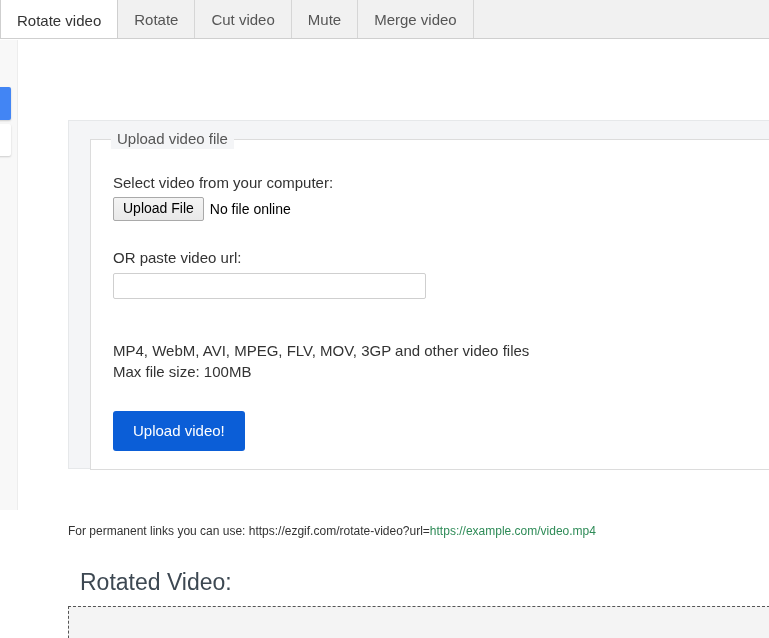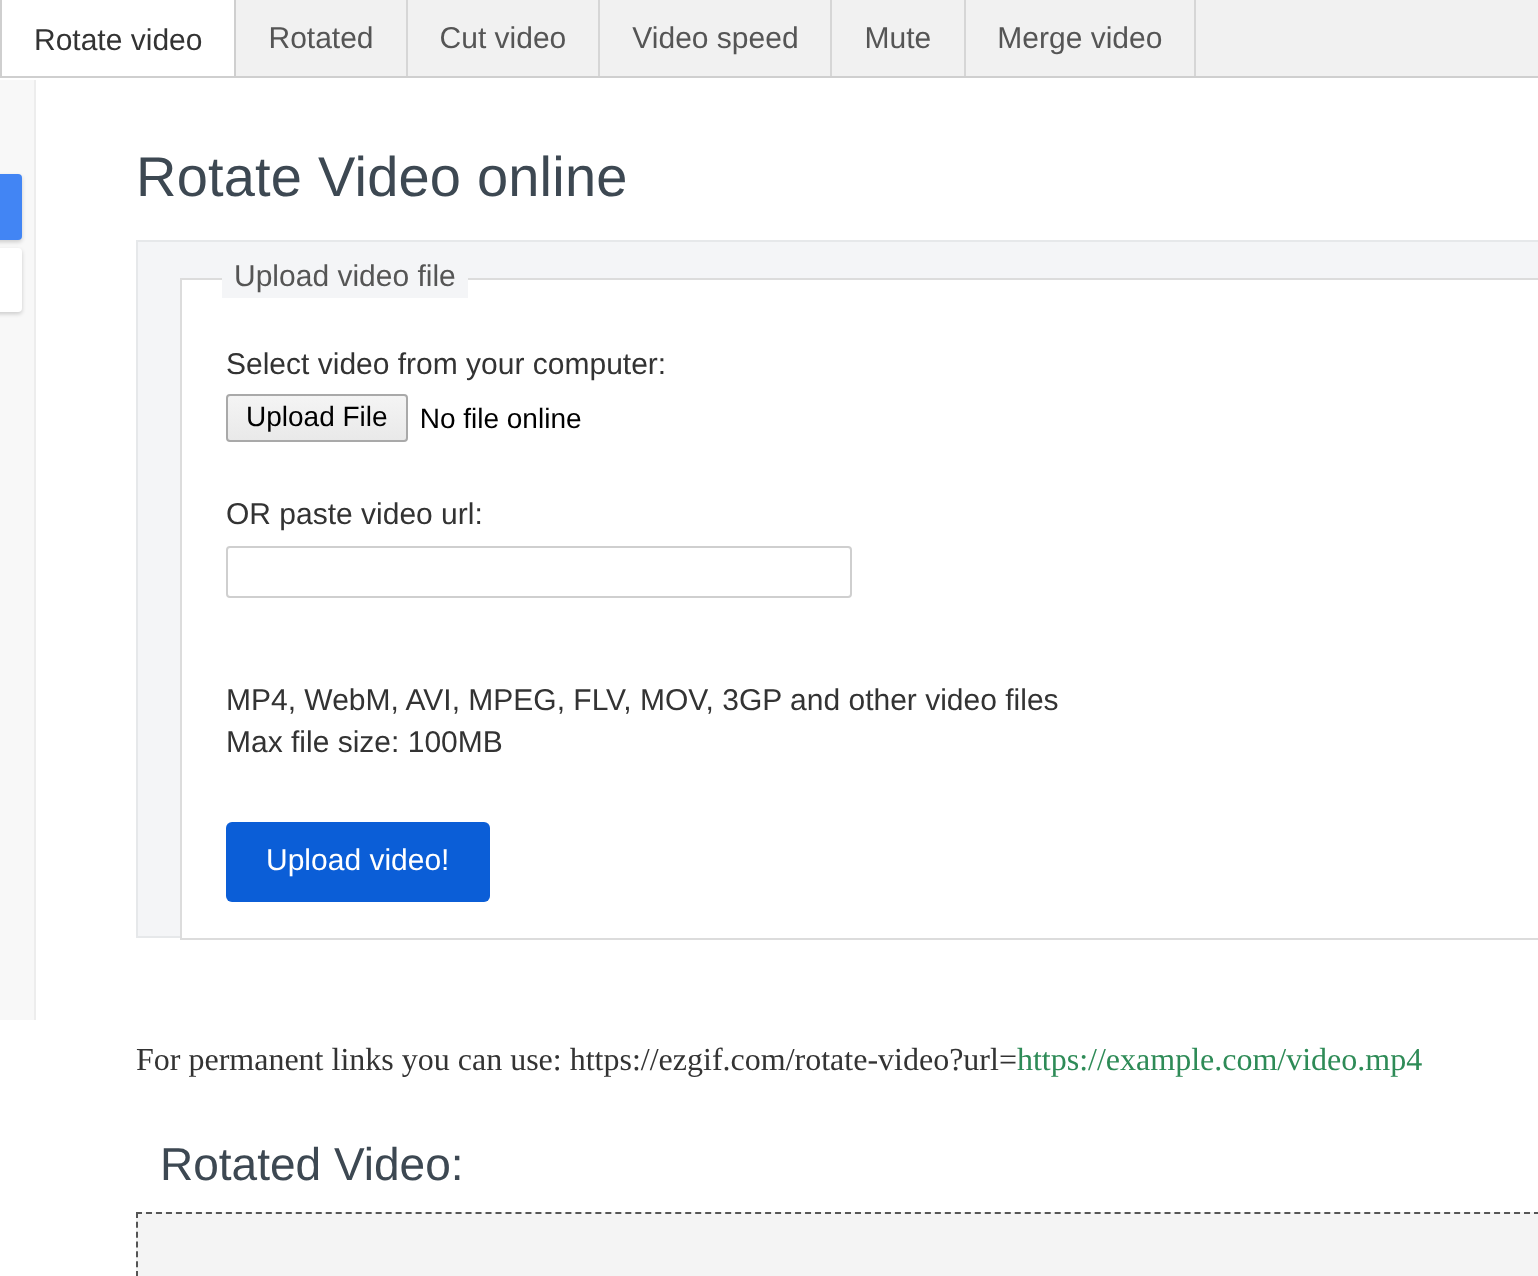--- a/index.html
+++ b/index.html
@@ -210,25 +210,24 @@
     border: none;
     border-radius: 3px;
     cursor: pointer;
     line-height: 18px;
   }
 
   .permalink {
     position: absolute;
     left: 49px;
     top: 481px;
-    font-size: 16px;
+    font-size: 12px;
     line-height: 20px;
     color: #333333;
     white-space: nowrap;
-    font-family: Liberation Serif, serif;
   }
   .permalink .urlpart { color: #2e8b57; }
 
   .section-title {
     position: absolute;
     left: 49px;
     top: 516px;
     margin: 12px;
     font-size: 23px;
     font-weight: normal;
@@ -248,43 +247,39 @@
   }
 </style>
 </head>
 <body>
 
 <div class="tabbar">
   <div class="tab active">
       <span>Rotate video</span>
     </div>
   <div class="tab">
-      <span>Rotated</span>
+      <span>Rotate</span>
     </div>
   <div class="tab">
       <span>Cut video</span>
-    </div>
-  <div class="tab">
-      <span>Video speed</span>
     </div>
   <div class="tab">
       <span>Mute</span>
     </div>
   <div class="tab">
       <span>Merge video</span>
     </div>
 </div>
 
 <div class="rail"></div>
 <div class="rail-blue"></div>
 <div class="rail-white"></div>
 
 <div class="content">
 
-  <h1 class="page-title">Rotate Video online</h1>
 
   <div class="panel">
     <div class="fieldset">
       <div class="legend">Upload video file</div>
 
       <div class="form-inner">
 
         <p class="lbl">Select video from your computer:</p>
 
         <div class="filerow">

